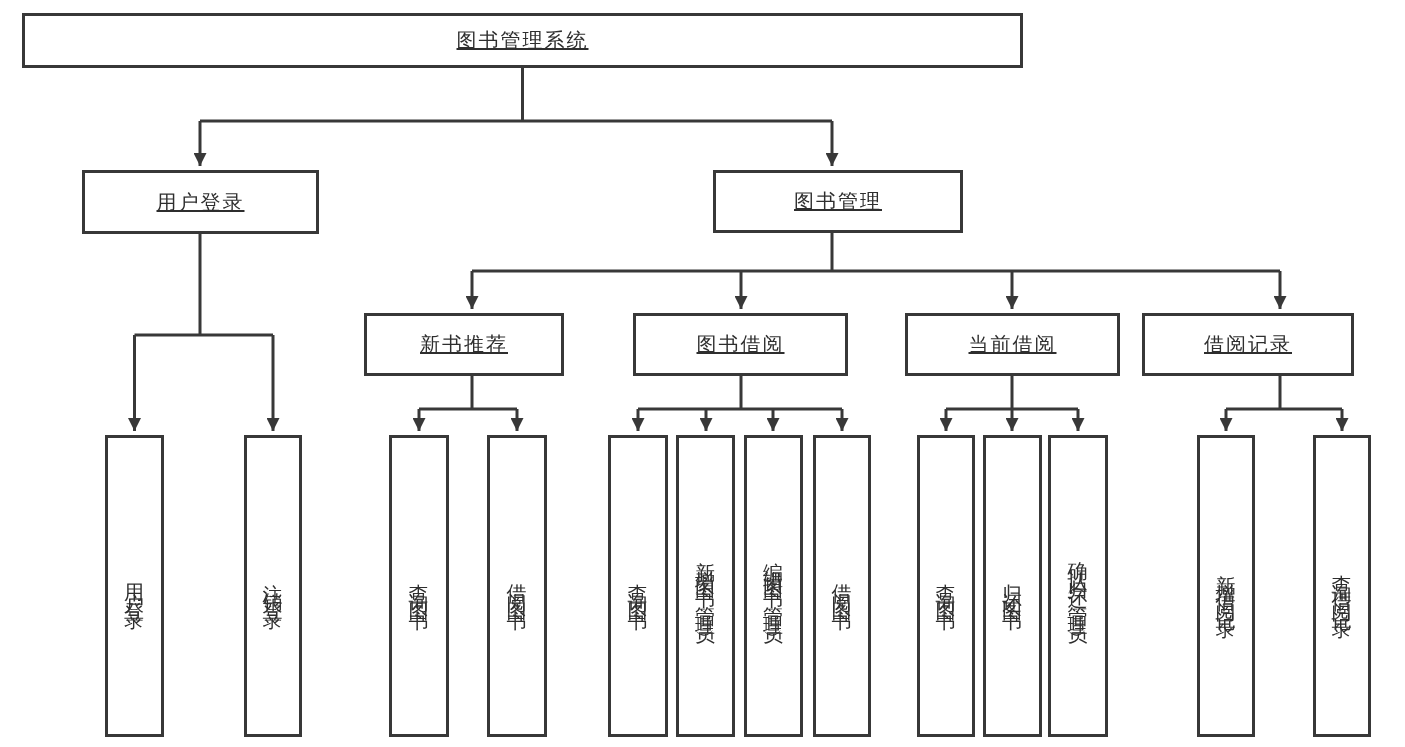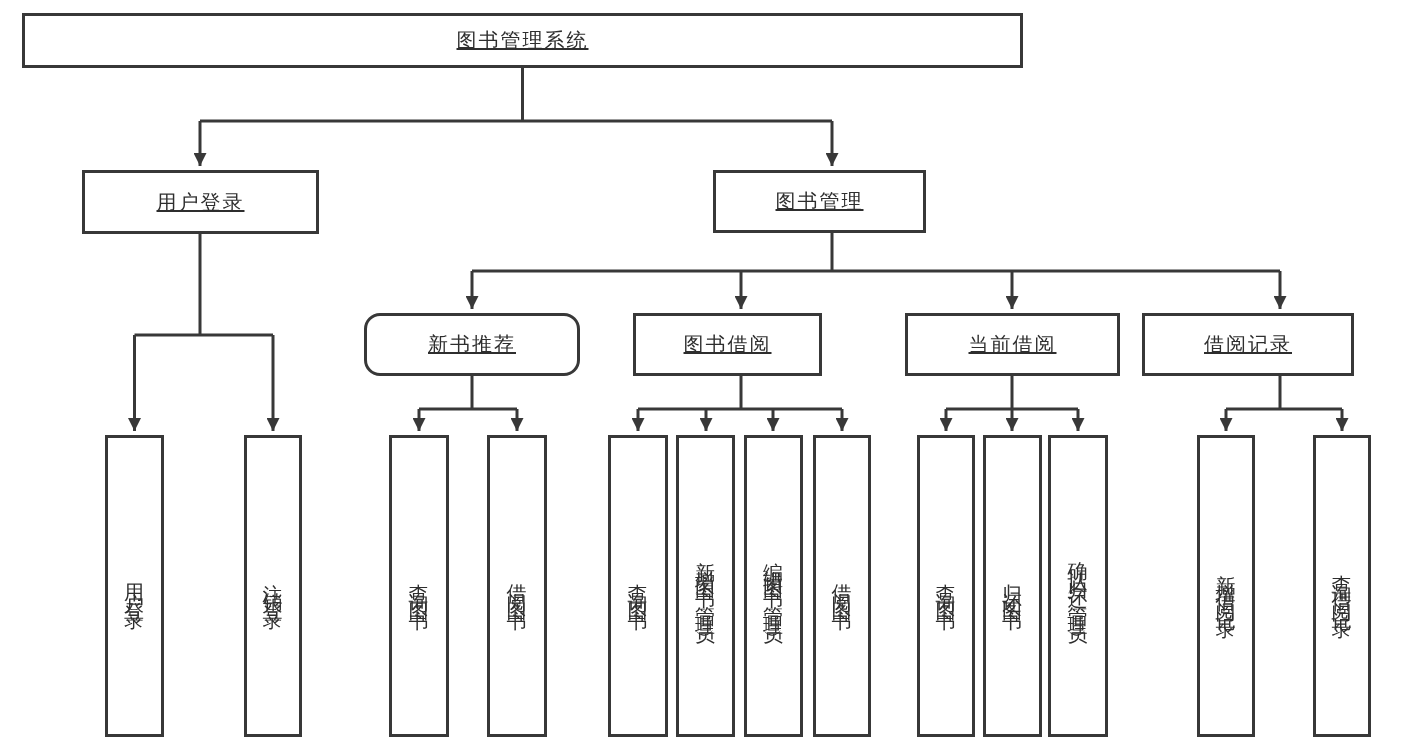--- a/index.html
+++ b/index.html
@@ -101,24 +101,24 @@
 
       <path d="M1280 375 L1280 409 M1226 409 L1342 409"></path>
       <line x1="1226" y1="409" x2="1226" y2="431" marker-end="url(#arr)"></line>
       <line x1="1342" y1="409" x2="1342" y2="431" marker-end="url(#arr)"></line>
     </g>
   </svg>
 
   <div class="box hbox" style="left:22px; top:13px; width:1001px; height:55px;">图书管理系统</div>
 
   <div class="box hbox" style="left:82px; top:170px; width:237px; height:64px;">用户登录</div>
-  <div class="box hbox" style="left:713px; top:170px; width:213px; height:63px;">图书管理</div>
+  <div class="box hbox" style="left:713px; top:170px; width:250px; height:63px;">图书管理</div>
 
-  <div class="box hbox" style="left:364px; top:313px; width:216px; height:63px;border-radius:16px;">新书推荐</div>
-  <div class="box hbox" style="left:633px; top:313px; width:189px; height:63px;">图书借阅</div>
+  <div class="box hbox" style="left:364px; top:313px; width:200px; height:63px;">新书推荐</div>
+  <div class="box hbox" style="left:633px; top:313px; width:215px; height:63px;">图书借阅</div>
   <div class="box hbox" style="left:905px; top:313px; width:215px; height:63px;">当前借阅</div>
   <div class="box hbox" style="left:1142px; top:313px; width:212px; height:63px;">借阅记录</div>
 
   <div class="box vbox" style="left:105px; top:435px; width:59px; height:302px;">用户登录</div>
   <div class="box vbox" style="left:244px; top:435px; width:58px; height:302px;">注销登录</div>
 
   <div class="box vbox" style="left:389px; top:435px; width:60px; height:302px;">查询图书</div>
   <div class="box vbox" style="left:487px; top:435px; width:60px; height:302px;">借阅图书</div>
 
   <div class="box vbox" style="left:608px; top:435px; width:60px; height:302px;">查询图书</div>

